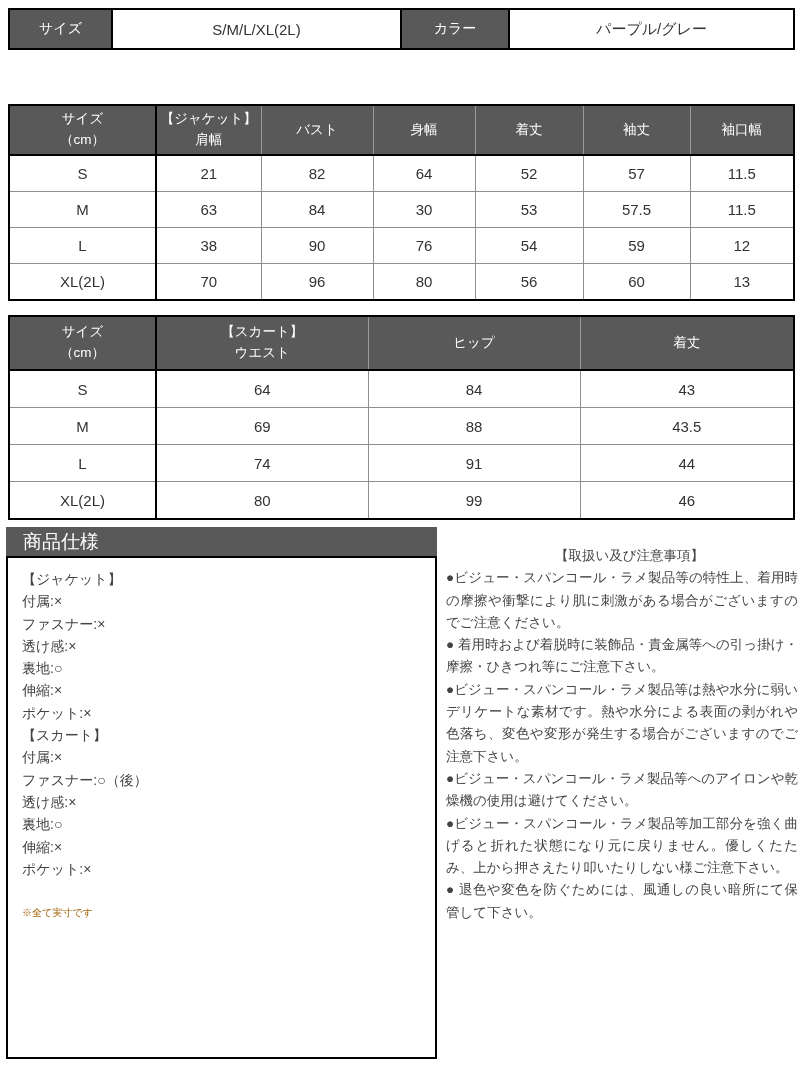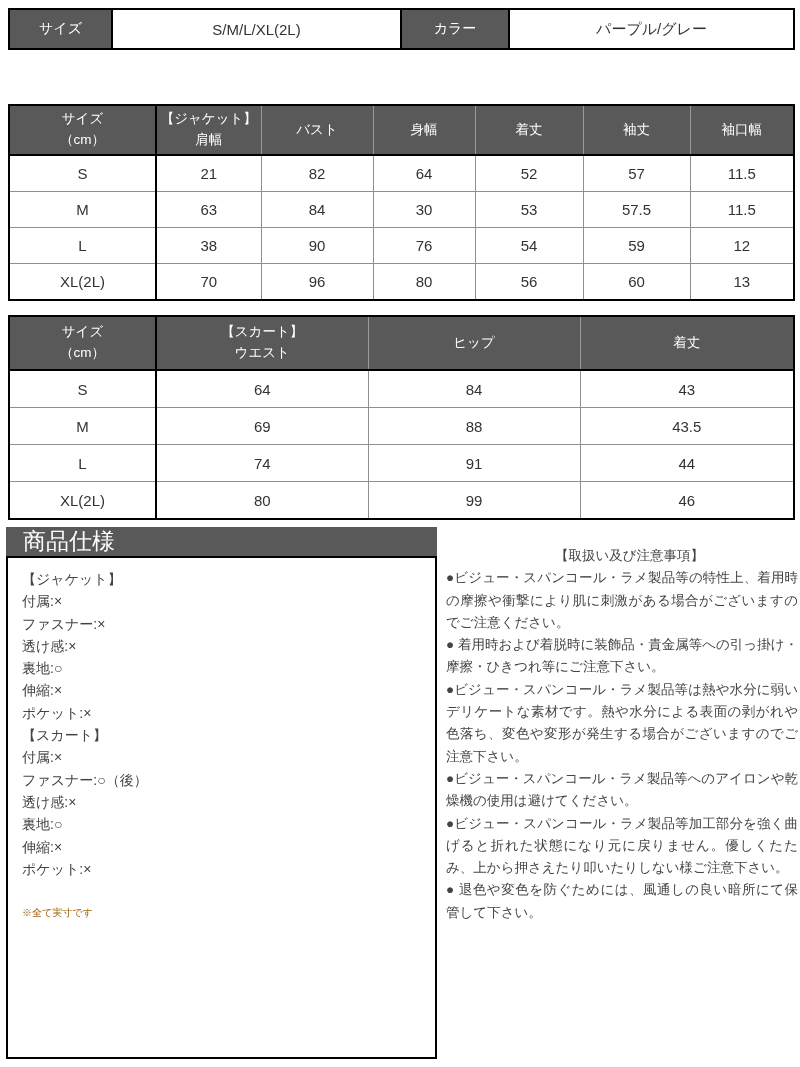--- a/index.html
+++ b/index.html
@@ -28,21 +28,21 @@
   .mt td{
     border:1px solid #8f8f8f;text-align:center;vertical-align:middle;
     font-size:15px;color:#333;
   }
   .t2 td{height:33px;}
   .t3 td{height:34px;}
   .mt .c0{border-right:2px solid #000;}
   
   .spec-bar{
     position:absolute;left:6px;top:527px;width:431px;height:29px;
-    background:#595959;color:#fff;font-size:23px;line-height:29px;
+    background:#595959;color:#fff;font-size:19px;line-height:29px;
     padding-left:17px;box-sizing:border-box;
   }
   .spec-box{
     position:absolute;left:6px;top:556px;width:431px;height:503px;
     border:2px solid #000;box-sizing:border-box;padding:10px 14px;
   }
   .spec-box .line{font-size:14px;line-height:22.3px;color:#444;white-space:pre;}
   .spec-note{margin-top:22px;font-size:10px;line-height:22.3px;color:#a16207;}
   
   .care{

